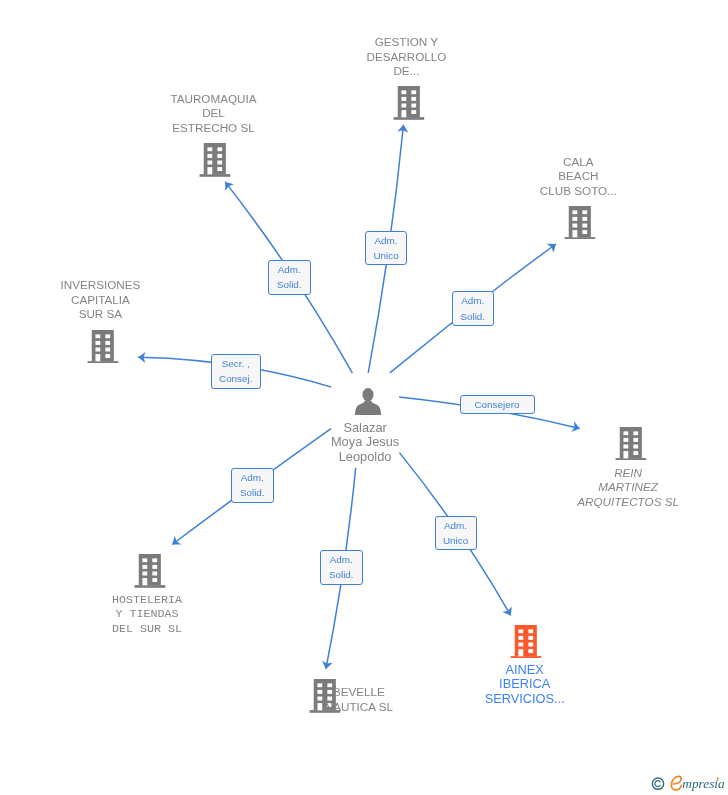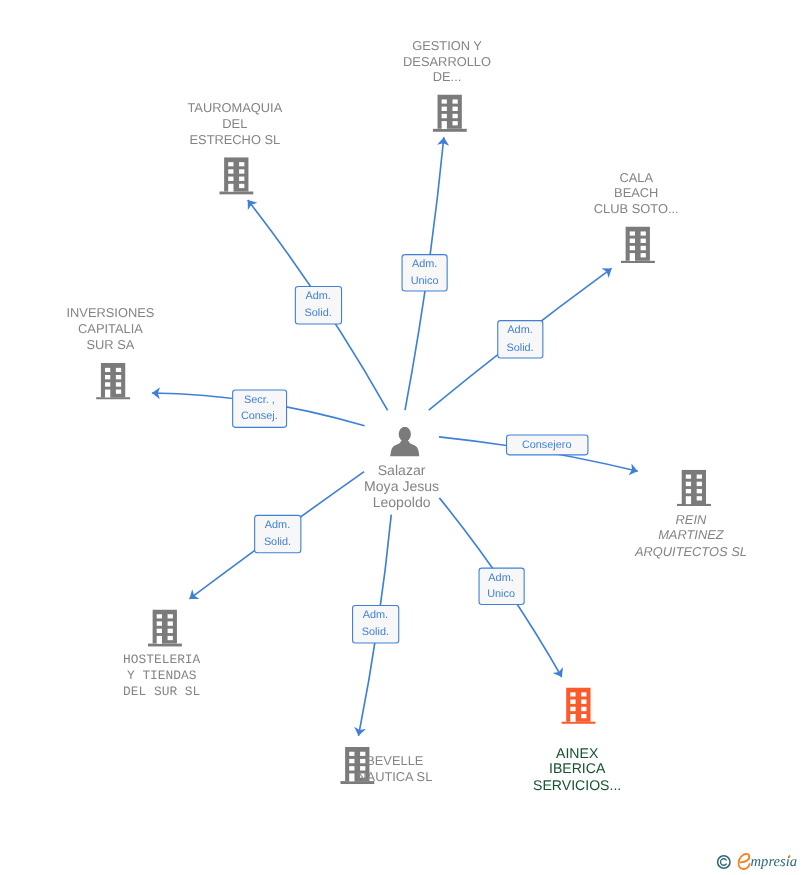--- a/index.html
+++ b/index.html
@@ -5,21 +5,21 @@
 <style>
   html,body{margin:0;padding:0;background:#ffffff;}
   body{width:728px;height:795px;font-family:"Liberation Sans",sans-serif;overflow:hidden;position:relative;
        -webkit-font-smoothing:antialiased;}
   #stage{position:absolute;left:0;top:0;width:728px;height:795px;background:#fff;transform:translateZ(0);}
   svg#edges{position:absolute;left:0;top:0;width:728px;height:795px;}
   .node-label{position:absolute;text-align:center;color:#848484;font-size:11.7px;line-height:14.55px;
      transform:translateX(-50%) translateZ(0);white-space:nowrap;}
   .node-label div{white-space:nowrap;}
   .node-label.center{font-size:12.8px;line-height:14.6px;}
-  .node-label.ainex{font-size:12.8px;line-height:14.6px;color:#14532d;margin-top:15px;}
+  .node-label.ainex{font-size:12.8px;line-height:14.6px;color:#3b82f6;}
   .bico{position:absolute;transform:translateX(-50%);}
   .edge-label{position:absolute;border:1.8px solid #3f80d7;border-radius:3px;background:#f7f7f7;color:#3f80d7;
      font-size:9.9px;text-align:center;box-sizing:border-box;
      display:flex;flex-direction:column;align-items:center;justify-content:center;}
   .edge-label div{line-height:15.5px;white-space:nowrap;transform:translateZ(0);}
   #logo{position:absolute;left:648px;top:774px;will-change:transform;}
 </style>
 </head>
 <body>
 

